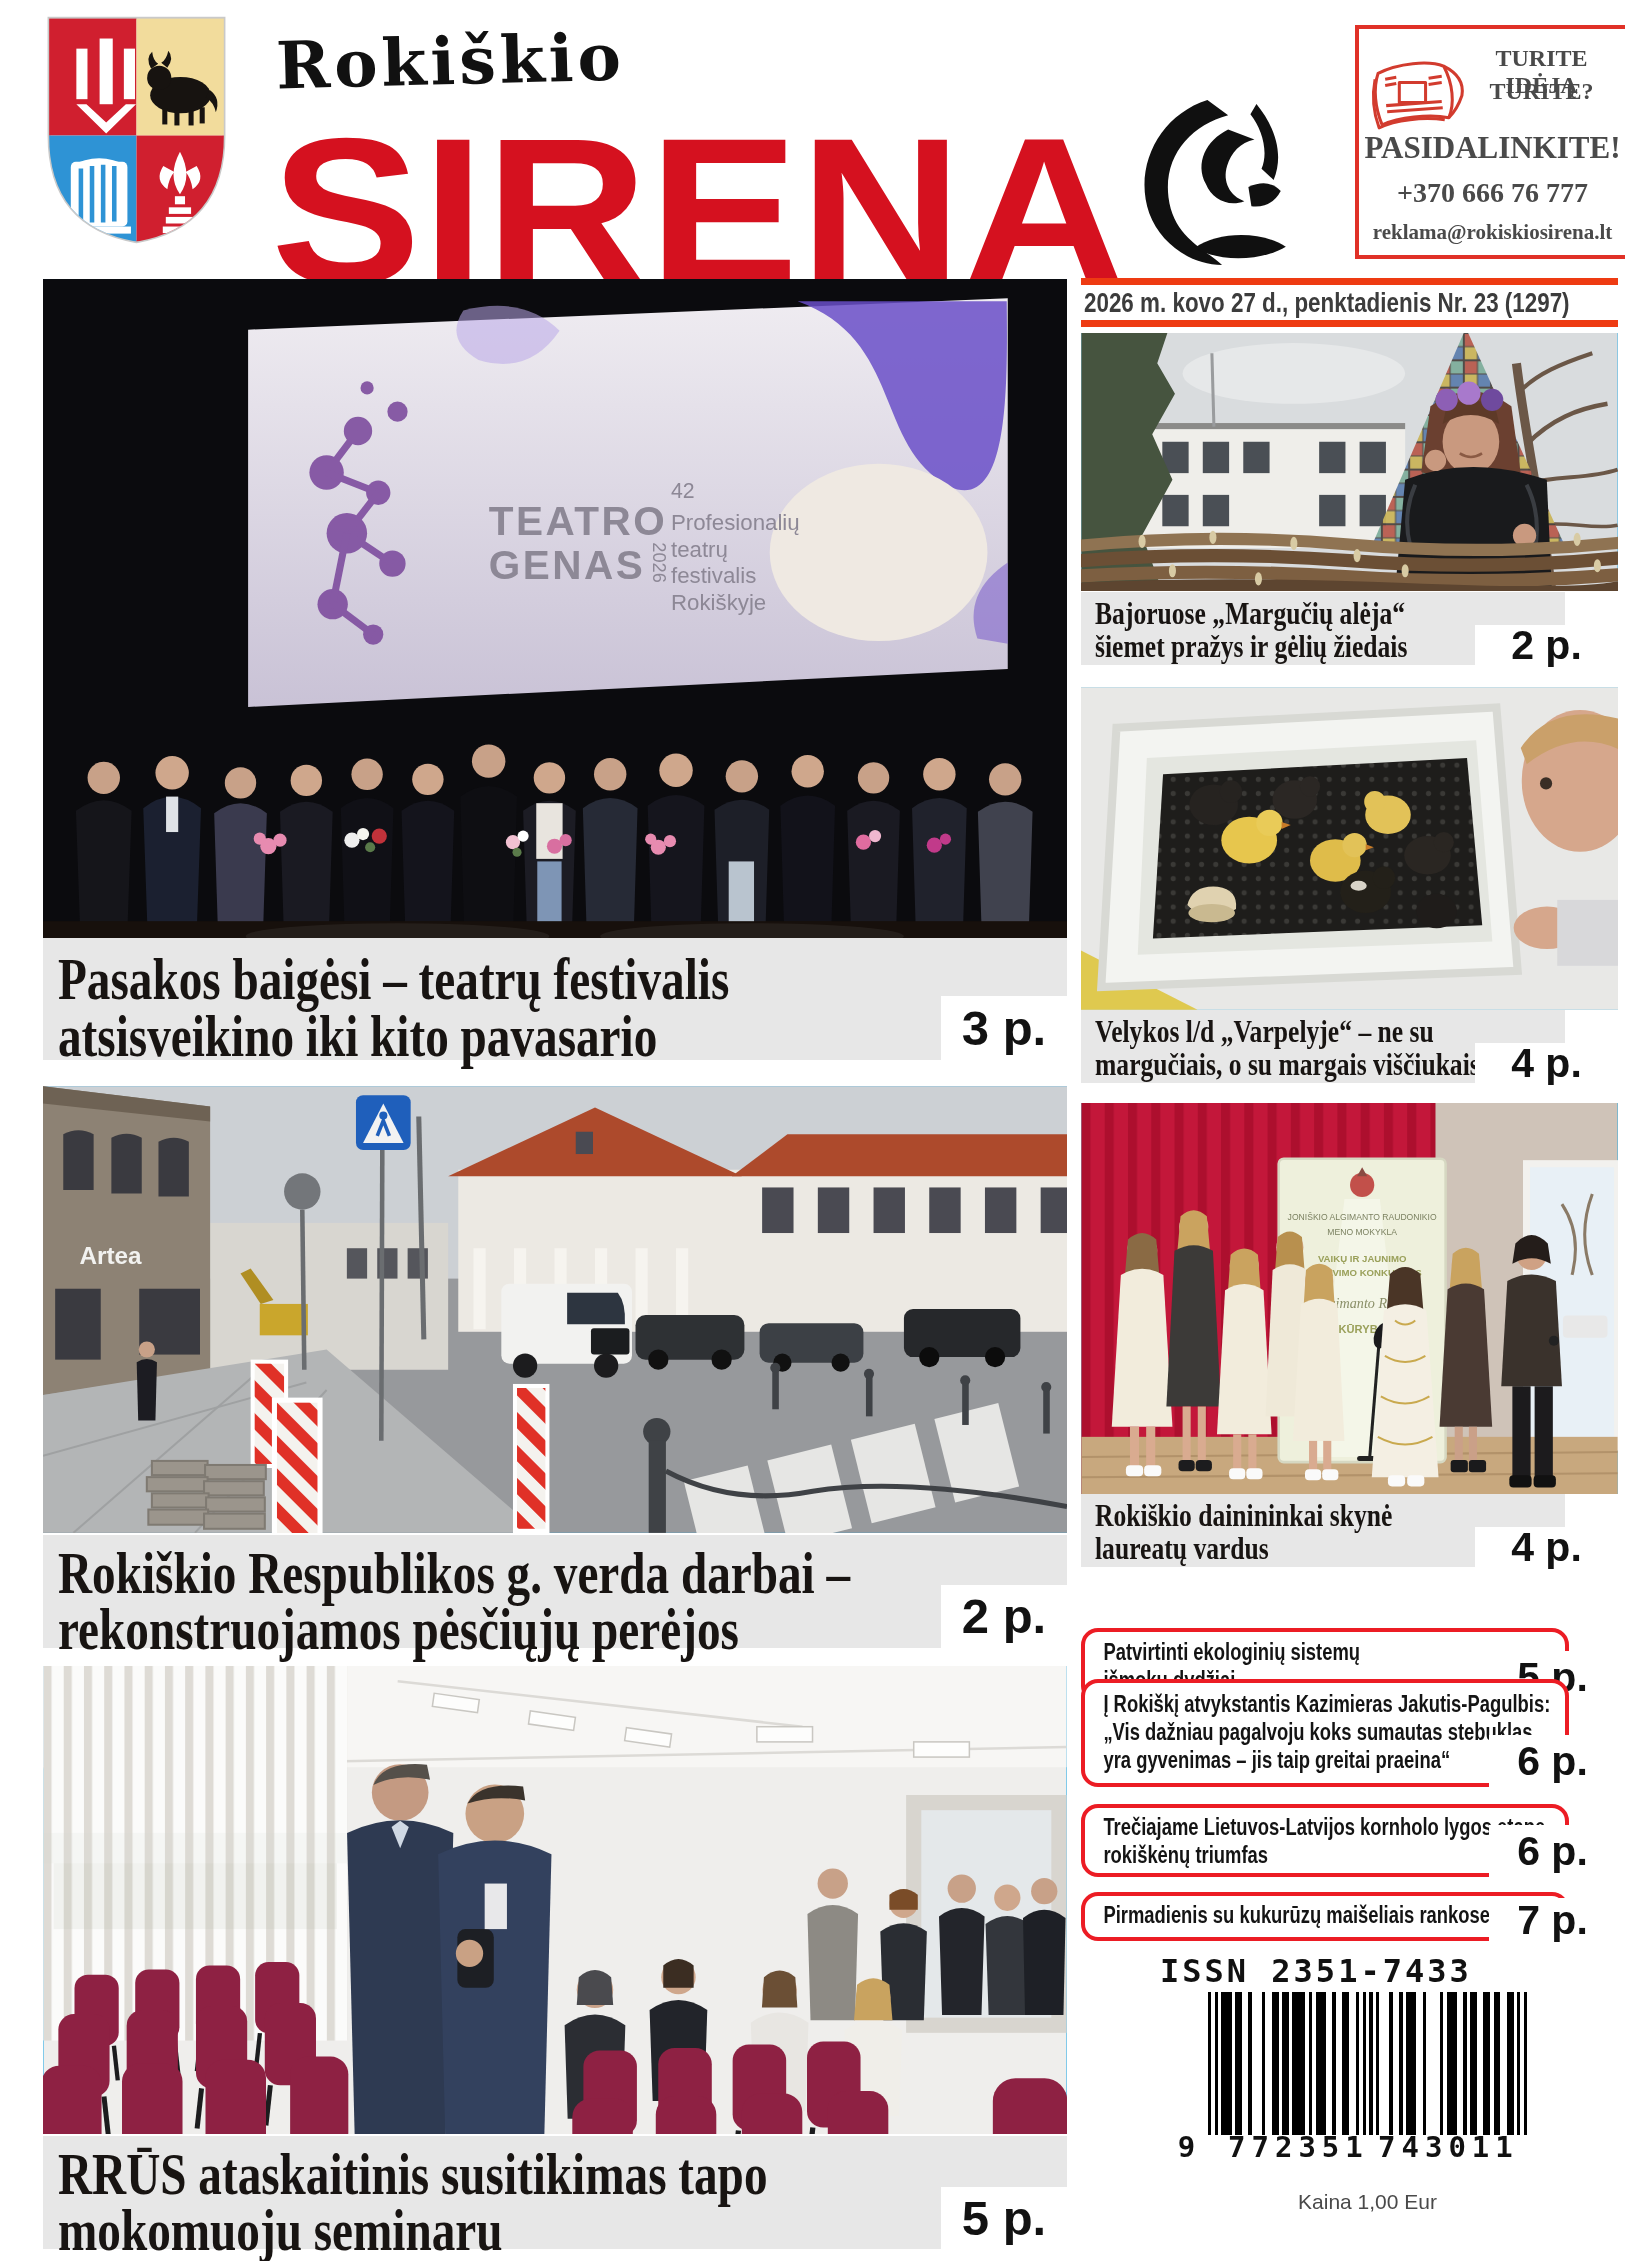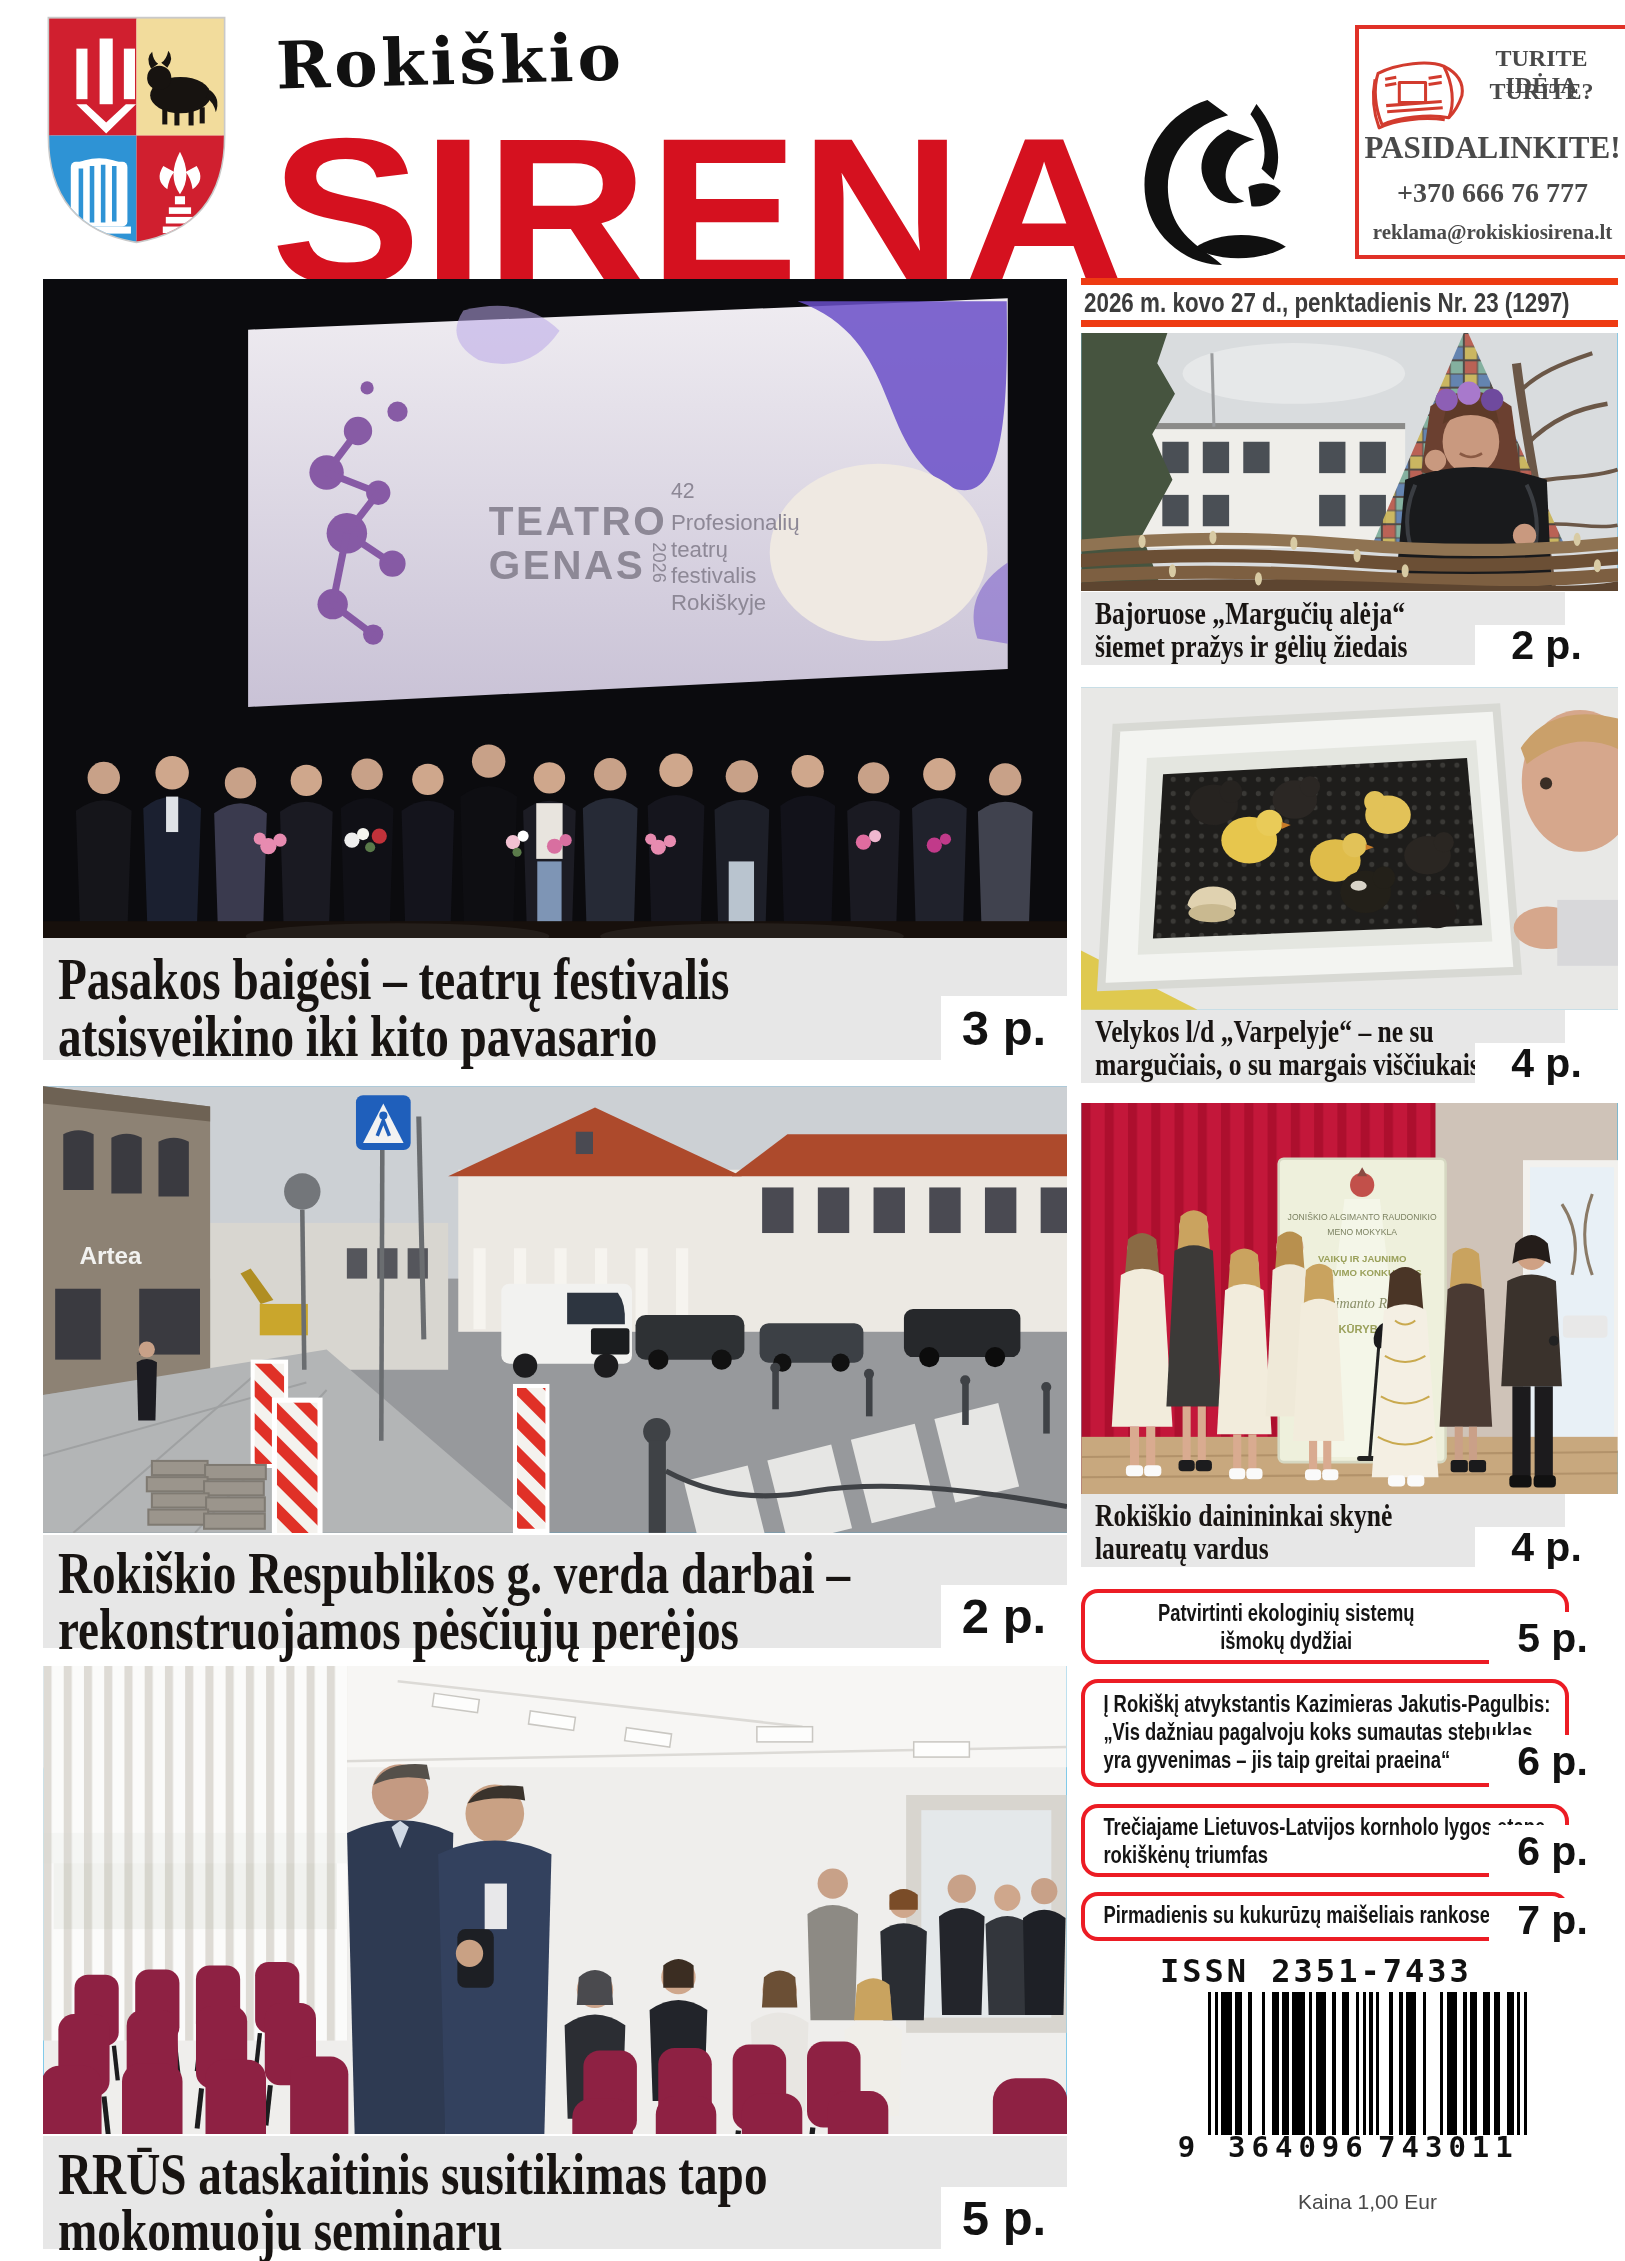--- a/index.html
+++ b/index.html
@@ -772,21 +772,21 @@
     </svg>
   </div>
   <div class="graybar" style="left:1081px;top:1494px;width:484px;height:73px;">
     <div class="headline h-cap" style="position:absolute;left:14px;top:5px;">Rokiškio dainininkai skynė</div>
     <div class="headline h-cap" style="position:absolute;left:14px;top:38px;">laureatų vardus</div>
   </div>
   <div class="pagebox" style="left:1475px;top:1527px;width:143px;height:40px;align-items:center;">
     <span class="pagenum n-mid" style="padding-bottom:0;">4 p.</span>
   </div>
 
-  <div class="teaser" style="left:1081px;top:1589px;width:480px;height:67px;text-align:center;">
+  <div class="teaser" style="left:1081px;top:1628px;width:480px;height:67px;">
     <div class="tline" style="margin-top:6px;">Patvirtinti ekologinių sistemų</div>
     <div class="tline">išmokų dydžiai</div>
     <div class="notch">
         <span class="pagenum n-mid" style="padding-bottom:0;">5 p.</span>
       </div>
   </div>
 
   <div class="teaser" style="left:1081px;top:1679px;width:480px;height:100px;">
     <div class="tline" style="margin-top:7px;">Į Rokiškį atvykstantis Kazimieras Jakutis-Pagulbis:</div>
     <div class="tline">„Vis dažniau pagalvoju koks sumautas stebuklas</div>
@@ -904,19 +904,19 @@
         <div style="flex: 1 1 0%; background: rgb(255, 255, 255);"></div>
         <div style="flex: 1 1 0%; background: rgb(255, 255, 255);"></div>
         <div style="flex: 1 1 0%; background: rgb(0, 0, 0);"></div>
         <div style="flex: 1 1 0%; background: rgb(0, 0, 0);"></div>
         <div style="flex: 1 1 0%; background: rgb(255, 255, 255);"></div>
         <div style="flex: 1 1 0%; background: rgb(0, 0, 0);"></div>
         <div style="flex: 1 1 0%; background: rgb(255, 255, 255);"></div>
         <div style="flex: 1 1 0%; background: rgb(0, 0, 0);"></div>
       </div>
     <div class="mono abs" style="left:17.7px;top:178px;font-size:29px;">9</div>
-    <div class="mono abs" style="left:68px;top:178px;font-size:29px;letter-spacing:6px;">364096</div>
+    <div class="mono abs" style="left:68px;top:178px;font-size:29px;letter-spacing:6px;">772351</div>
     <div class="mono abs" style="left:218px;top:178px;font-size:29px;letter-spacing:6px;">743011</div>
     <div class="abs" style="left:0;top:238px;width:100%;text-align:center;font-size:21px;color:#4a4a4a;">Kaina 1,00 Eur</div>
   </div>
 
 </div>
 
 
 </body></html>

